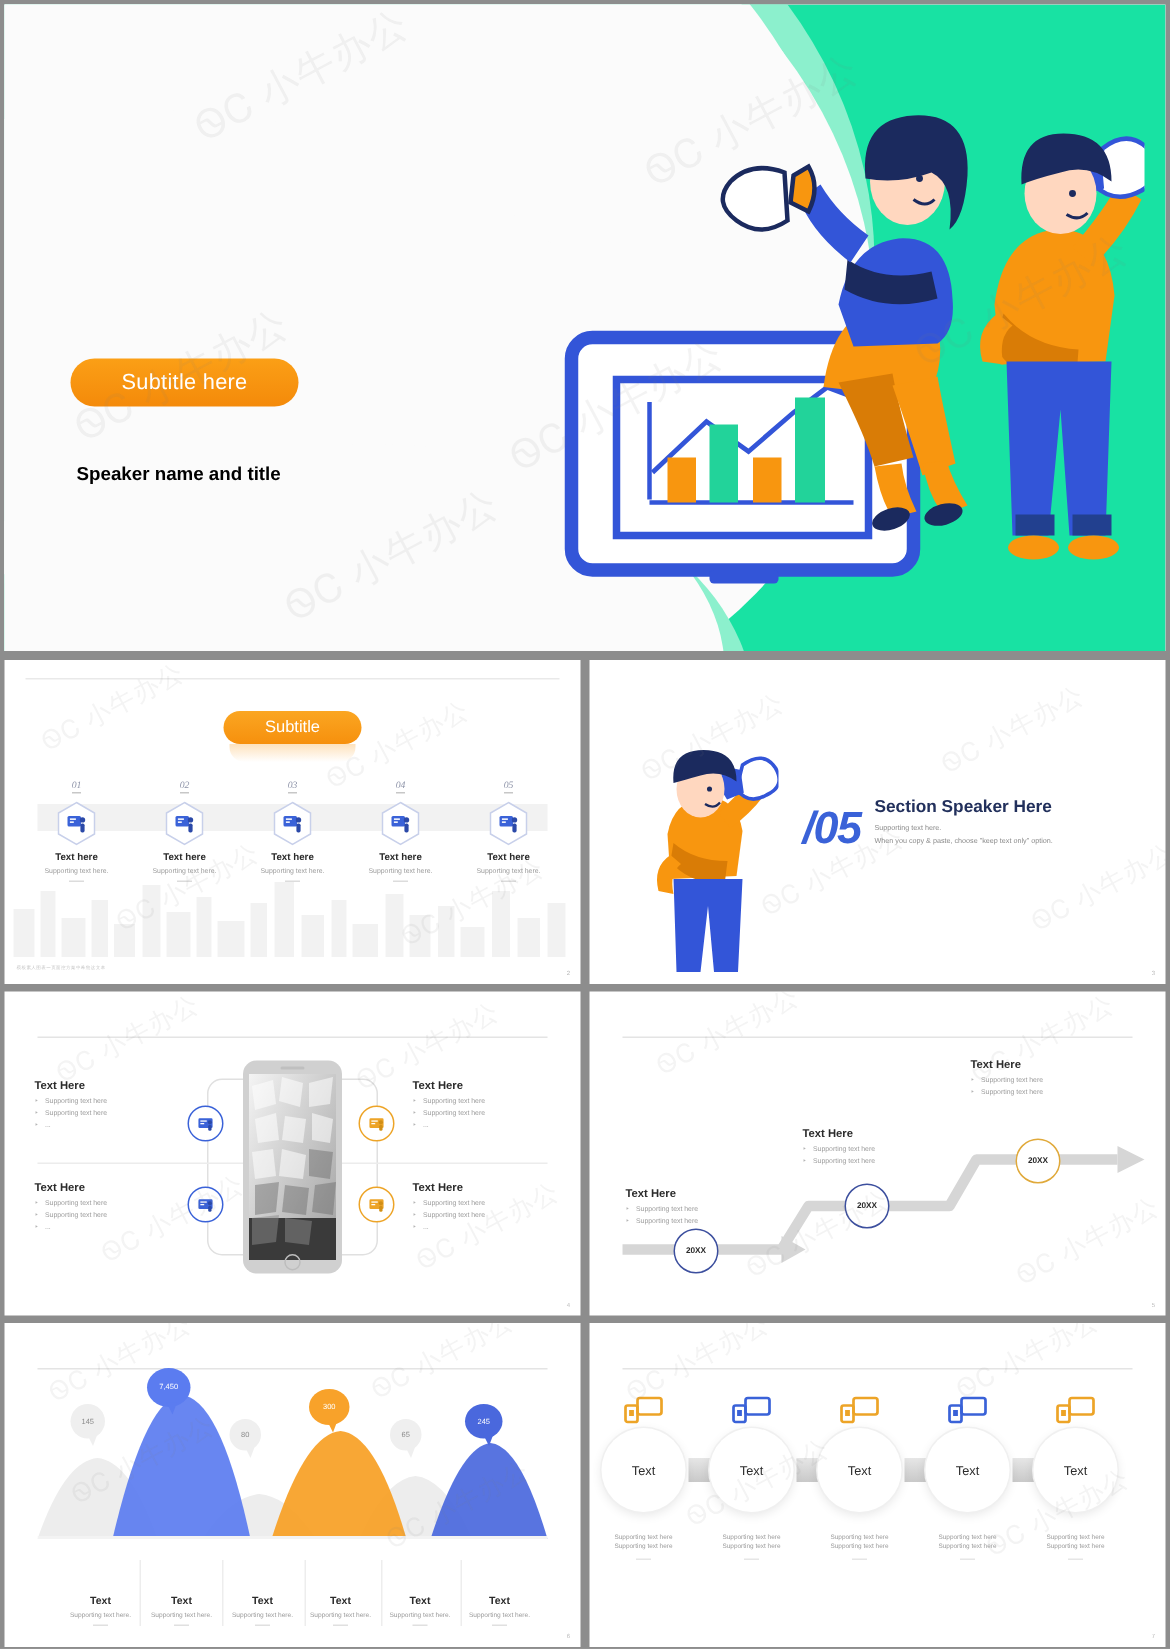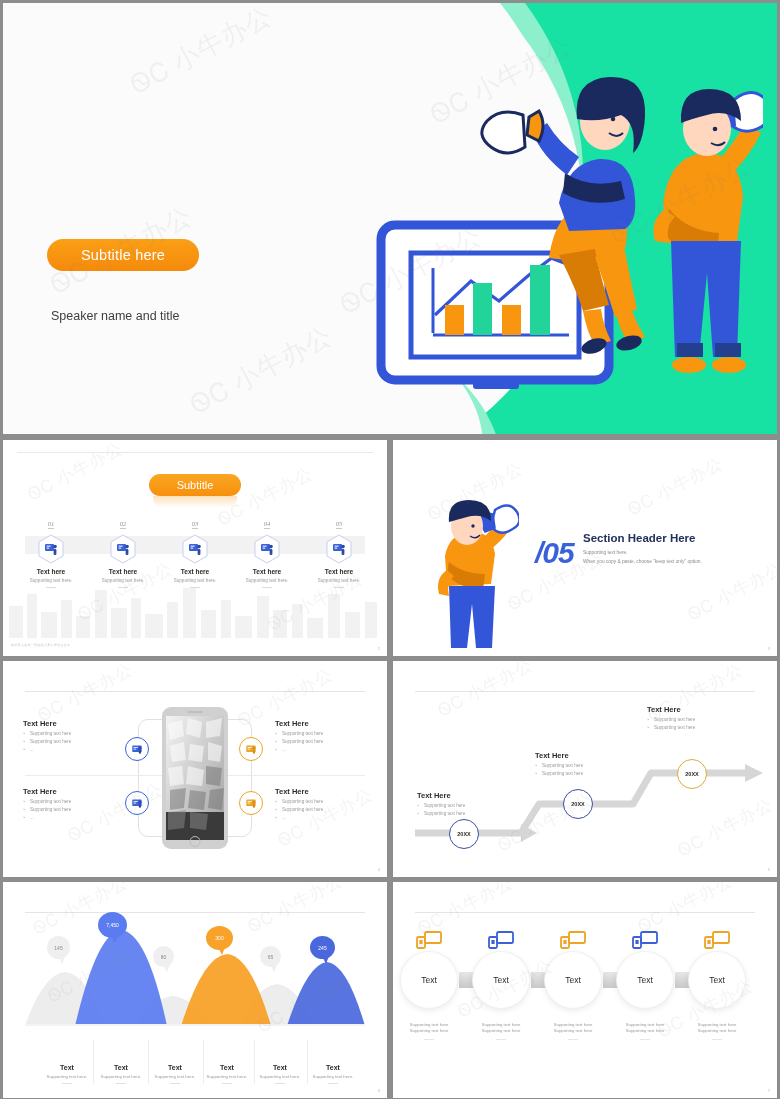--- a/index.html
+++ b/index.html
@@ -36,21 +36,21 @@
   .s1 .mint-arc2{position:absolute;left:-130px;top:-130px;width:690px;height:590px;
      border-radius:50% 50% 46% 54% / 48% 52% 48% 52%;background:#fbfbfb;}
   .s1 .bottom-mint{position:absolute;left:-60px;bottom:-40px;width:560px;height:160px;background:#8cf0cd;
      border-radius:60% 40% 0 0 / 100% 100% 0 0;}
   .s1 .bottom-white{position:absolute;left:-80px;bottom:-12px;width:560px;height:150px;background:#fbfbfb;
      border-radius:58% 42% 0 0 / 100% 100% 0 0;}
 
   .btn-subtitle{position:absolute;left:44px;top:236px;width:152px;height:32px;border-radius:22px;
      background:linear-gradient(180deg,#fb9f16,#f48a0a);color:#fff;font-size:14.5px;
      display:flex;align-items:center;justify-content:center;z-index:20;letter-spacing:.2px;}
-  .speaker{position:absolute;left:48px;top:306px;font-size:12.5px;color:#404040;z-index:20;}
+  .speaker{position:absolute;left:48px;top:306px;font-size:12.5px;color:#000000;z-index:20;font-weight:bold;}
 
   
   .illus{position:absolute;left:360px;top:40px;width:400px;height:370px;z-index:15;}
 
   
   .s2 .topline{position:absolute;left:14px;top:12px;right:14px;height:1px;background:#e9e9e9;}
   .contents-btn{position:absolute;left:50%;top:34px;transform:translateX(-50%);width:92px;height:22px;
      border-radius:12px;background:linear-gradient(180deg,#fba622,#f6900d);color:#fff;font-size:11px;
      display:flex;align-items:center;justify-content:center;}
   .contents-btn::after{content:"";position:absolute;left:4px;top:22px;width:84px;height:12px;
@@ -351,21 +351,21 @@
       <path d="M74 12 q14 -10 22 2 q7 12 -6 18 q-12 7 -20 -4z" fill="#fff" stroke="#3355d8" stroke-width="2.4"></path>
       <path d="M72 16 l-10 -2 q-4 12 2 20 l10 -4z" fill="#3355d8" stroke="#3355d8" stroke-width="1.6"></path>
       <path d="M26 72 q-12 8 -8 24 l10 2 q-3 -14 5 -20z" fill="#f8960f"></path>
       <path d="M28 88 l46 0 l-3 62 l-16 0 l-4 -44 l-5 44 l-16 0z" fill="#3355d8"></path>
       <ellipse cx="46" cy="28" rx="16" ry="19" fill="#ffd7bf"></ellipse>
       <path d="M28 24 q-2 -22 20 -22 q22 0 22 21 q-11 -8 -24 -4 q-11 3 -18 5z" fill="#1b2a5e"></path>
       <circle cx="52" cy="28" r="1.7" fill="#1b2a5e"></circle>
       <path d="M49 38 q6 4 10 -1" stroke="#1b2a5e" stroke-width="1.5" fill="none"></path>
     </svg>
     <div class="sh-num">/05</div>
-    <div class="sh-title">Section Header Here</div>
+    <div class="sh-title">Section Speaker Here</div>
     <div class="sh-sub1">Supporting text here.</div>
     <div class="sh-sub2">When you copy &amp; paste, choose "keep text only" option.</div>
     <div class="pgnum">3</div>
     <div class="wm">
       <span style="left:30px;top:40px;font-size:17px;">ᏫᏟ 小牛办公</span>
       <span style="left:230px;top:35px;font-size:17px;">ᏫᏟ 小牛办公</span>
       <span style="left:110px;top:130px;font-size:17px;">ᏫᏟ 小牛办公</span>
       <span style="left:290px;top:140px;font-size:17px;">ᏫᏟ 小牛办公</span>
     </div>
   </div>

